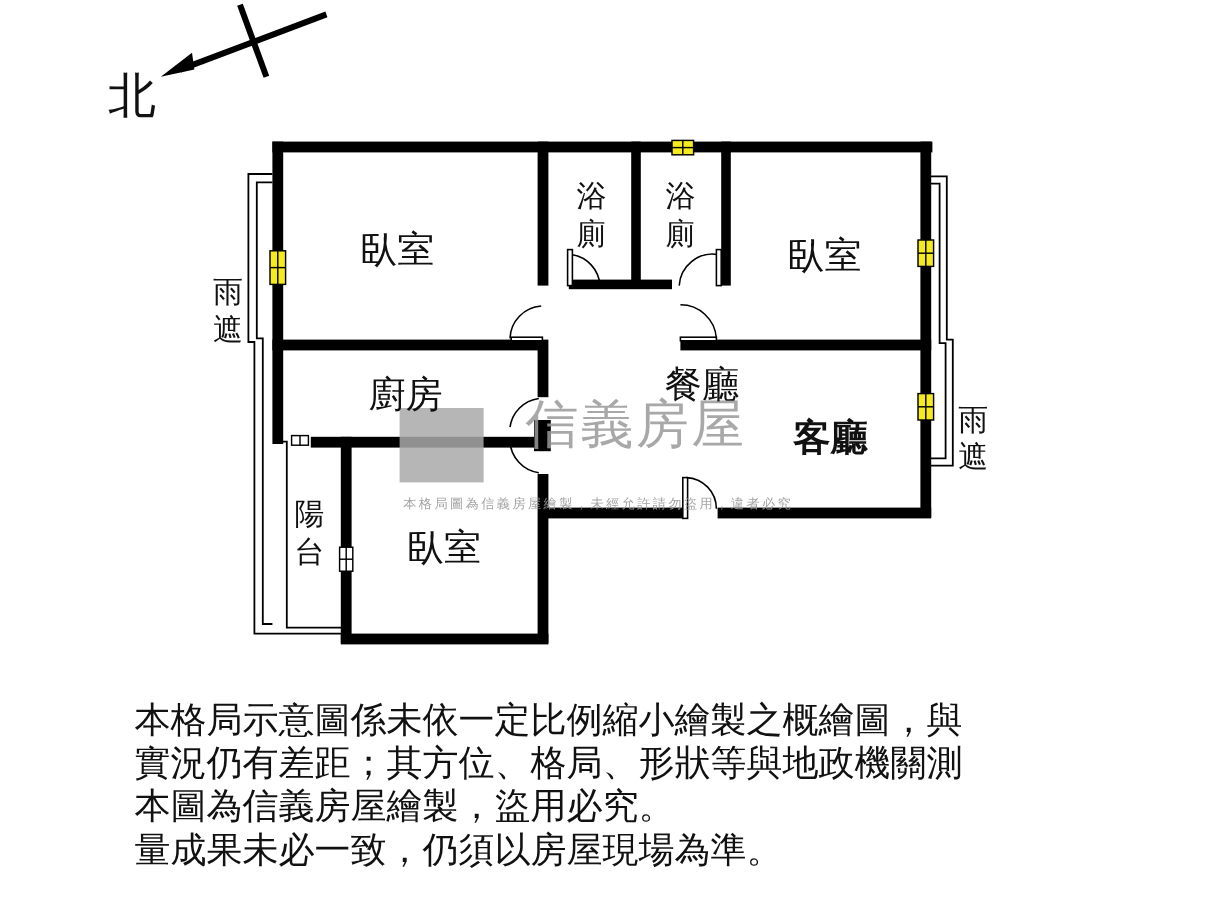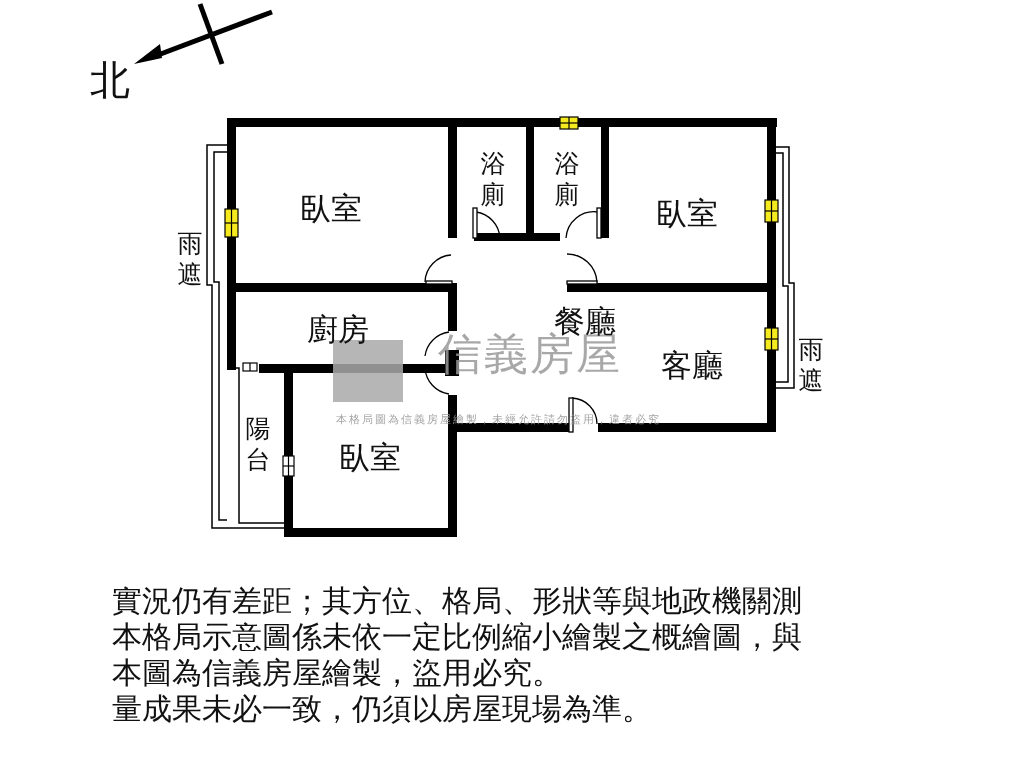--- a/index.html
+++ b/index.html
@@ -139,33 +139,33 @@
   <div>浴</div>
   <div>廁</div>
 </div>
 <div class="vlabel" style="left:553px; top:148px;">
   <div>浴</div>
   <div>廁</div>
 </div>
 <div class="room-label" style="left:656px; top:198px;">臥室</div>
 <div class="room-label" style="left:307px; top:314px;">廚房</div>
 <div class="room-label" style="left:554px; top:306px;">餐廳</div>
-<div class="room-label" style="left:661px; top:350px;">客廳</div>
+<div class="room-label" style="left:661px; top:350px;font-weight:bold;">客廳</div>
 <div class="room-label" style="left:339px; top:442px;">臥室</div>
 <div class="vlabel" style="left:244px; top:413px;">
   <div>陽</div>
   <div>台</div>
 </div>
 <div class="vlabel" style="left:176px; top:228px;">
   <div>雨</div>
   <div>遮</div>
 </div>
 <div class="vlabel" style="left:797px; top:334px;">
   <div>雨</div>
   <div>遮</div>
 </div>
 
 <div class="disclaimer">
+  <div>本格局示意圖係未依一定比例縮小繪製之概繪圖，與</div>
   <div>實況仍有差距；其方位、格局、形狀等與地政機關測</div>
-  <div>本格局示意圖係未依一定比例縮小繪製之概繪圖，與</div>
   <div>本圖為信義房屋繪製，盜用必究。</div>
   <div>量成果未必一致，仍須以房屋現場為準。</div>
 </div>
 
 </body></html>

